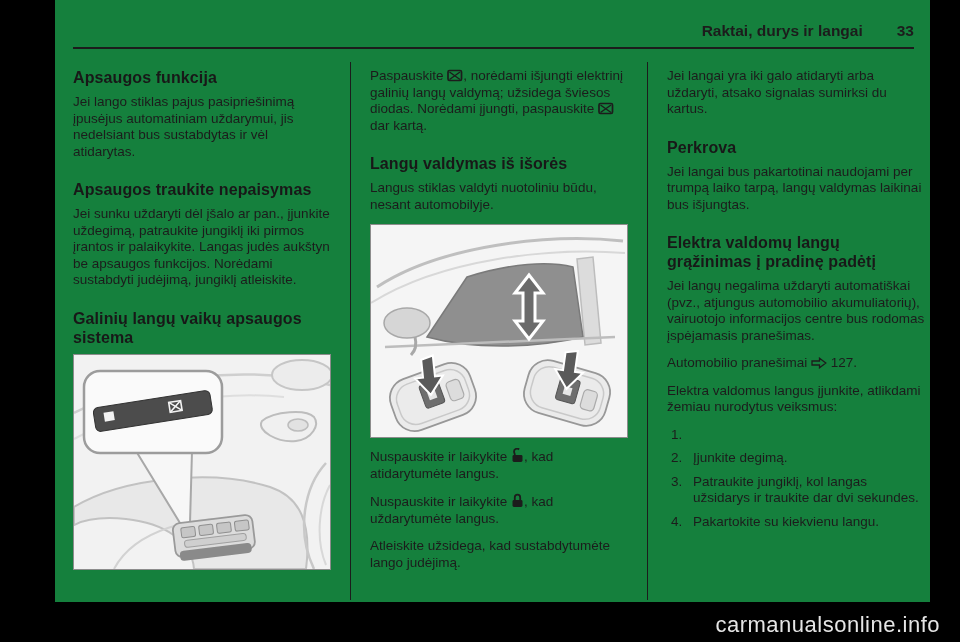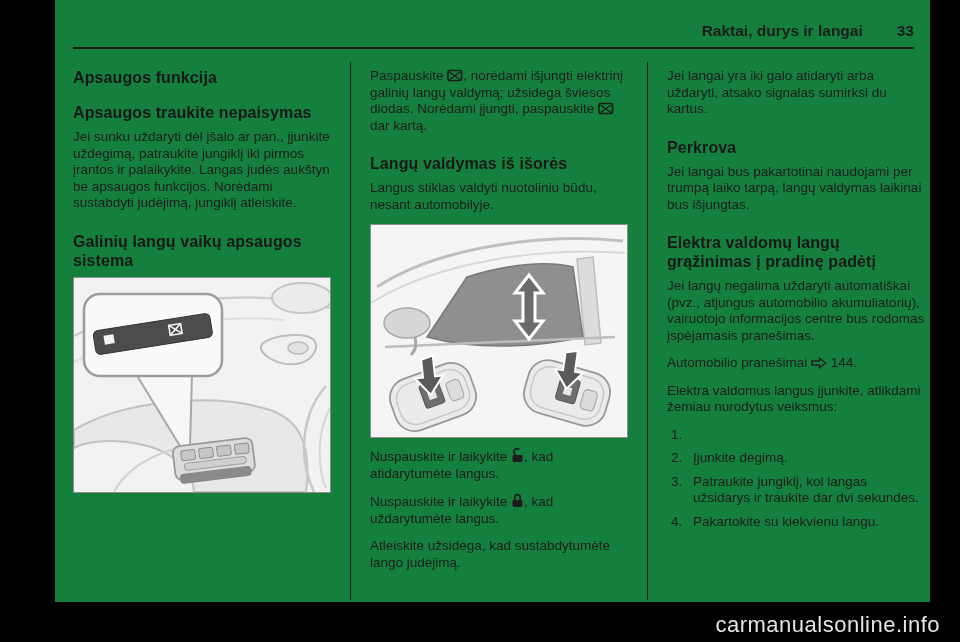--- a/index.html
+++ b/index.html
@@ -53,20 +53,21 @@
   <div class="page-header">
     <span>Raktai, durys ir langai</span>
     <span>33</span>
   </div>
   <div class="header-rule"></div>
 
   <div class="columns">
 
     <div class="col">
       <h3 class="first">Apsaugos funkcija</h3>
+      <p>Jei lango stiklas pajus pasipriešinimą įpusėjus automatiniam uždarymui, jis nedelsiant bus sustabdytas ir vėl atidarytas.</p>
       <h3>Apsaugos traukite nepaisymas</h3>
       <p>Jei sunku uždaryti dėl įšalo ar pan., įjunkite uždegimą, patraukite jungiklį iki pirmos įrantos ir palaikykite. Langas judės aukštyn be apsaugos funkcijos. Norėdami sustabdyti judėjimą, jungiklį atleiskite.</p>
       <h3>Galinių langų vaikų apsaugos sistema</h3>
 
       <div class="figure">
         <svg width="256" height="214" viewBox="0 0 256 214">
           <rect x="0" y="0" width="256" height="214" fill="#f2f2f2"></rect>
 
           <path d="M0,58 C70,22 170,8 256,30" fill="none" stroke="#cfcfcf" stroke-width="2.5"></path>
           <path d="M0,84 C70,46 150,36 210,42" fill="none" stroke="#dedede" stroke-width="2"></path>
@@ -179,21 +180,21 @@
 
     <div class="col">
       <p style="padding-top:10px">Jei langai yra iki galo atidaryti arba uždaryti, atsako signalas sumirksi du kartus.</p>
       <h3>Perkrova</h3>
       <p>Jei langai bus pakartotinai naudojami per trumpą laiko tarpą, langų valdymas laikinai bus išjungtas.</p>
       <h3>Elektra valdomų langų grąžinimas į pradinę padėtį</h3>
       <p>Jei langų negalima uždaryti automatiškai (pvz., atjungus automobilio akumuliatorių), vairuotojo informacijos centre bus rodomas įspėjamasis pranešimas.</p>
 
       <p><span>Automobilio pranešimai </span><span class="inline-icon"><svg width="16" height="12" viewBox="0 0 16 12">
               <path d="M1,4 L8.5,4 L8.5,1.2 L14.8,6 L8.5,10.8 L8.5,8 L1,8 Z" fill="none" stroke="#1c1c1c" stroke-width="1.3"></path>
-            </svg></span> <span>144.</span></p>
+            </svg></span> <span>127.</span></p>
 
       <p>Elektra valdomus langus įjunkite, atlikdami žemiau nurodytus veiksmus:</p>
 
       <div class="steps">
         <div class="step">
           <span class="step-num">1.</span>
         </div>
         <div class="step">
           <span class="step-num">2.</span>
           <span class="step-text">Įjunkite degimą.</span>

